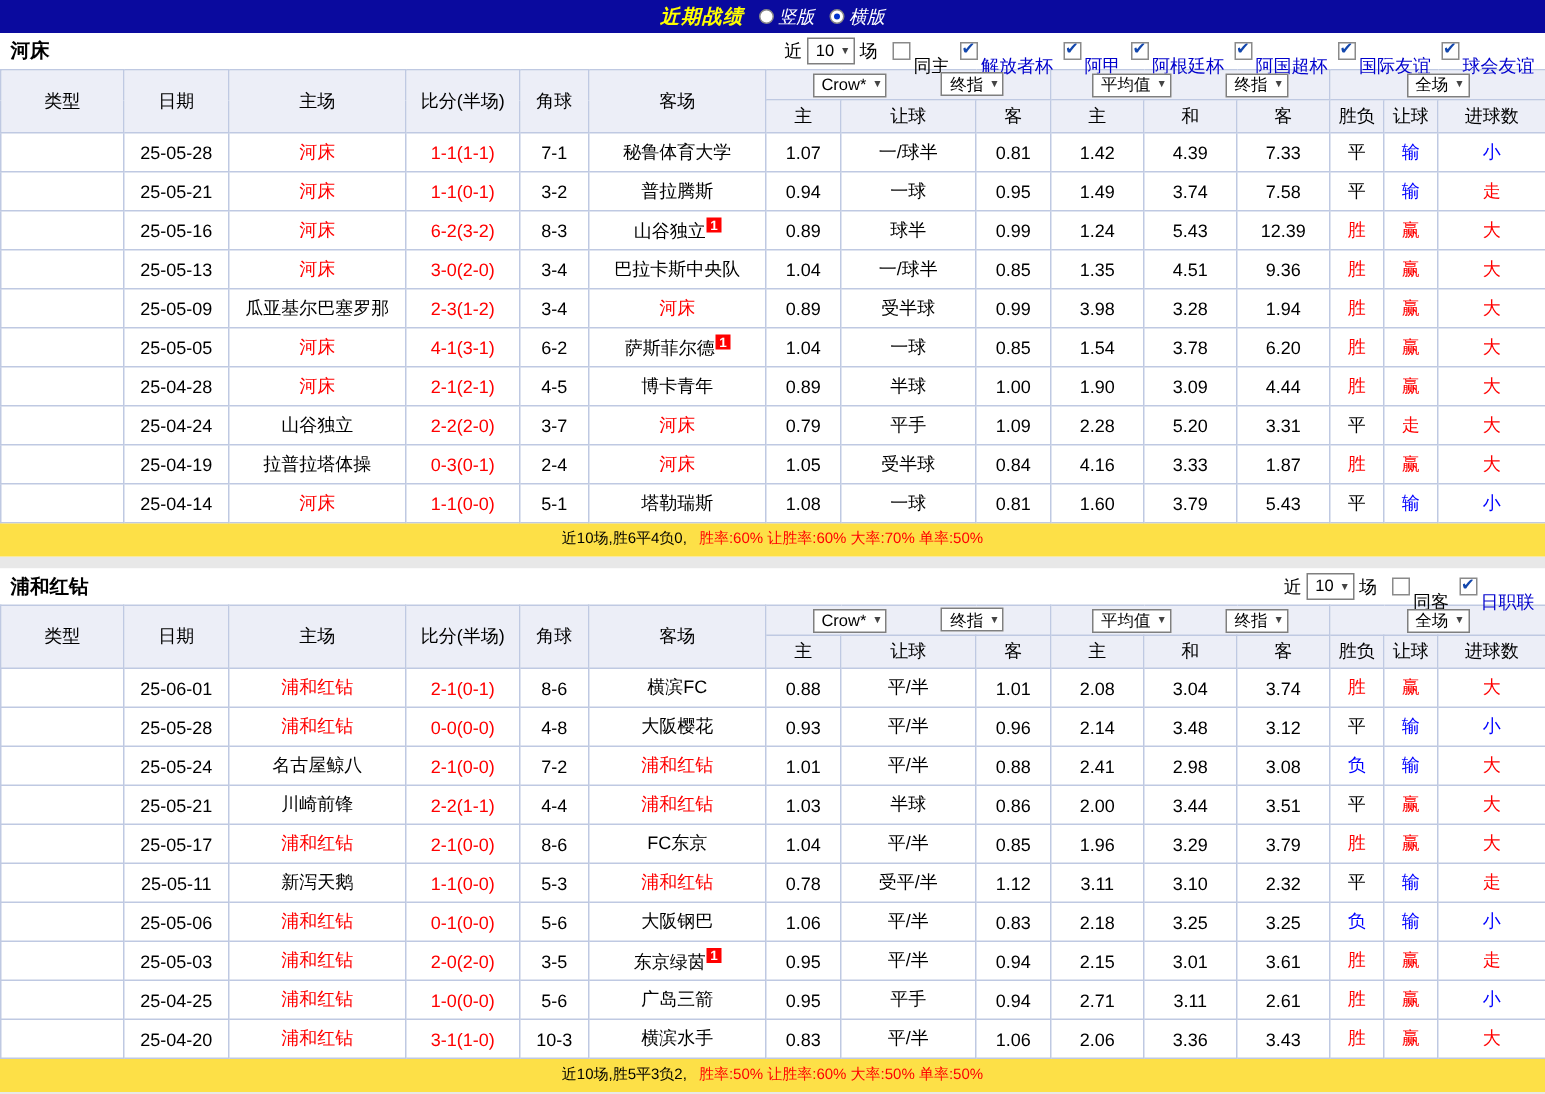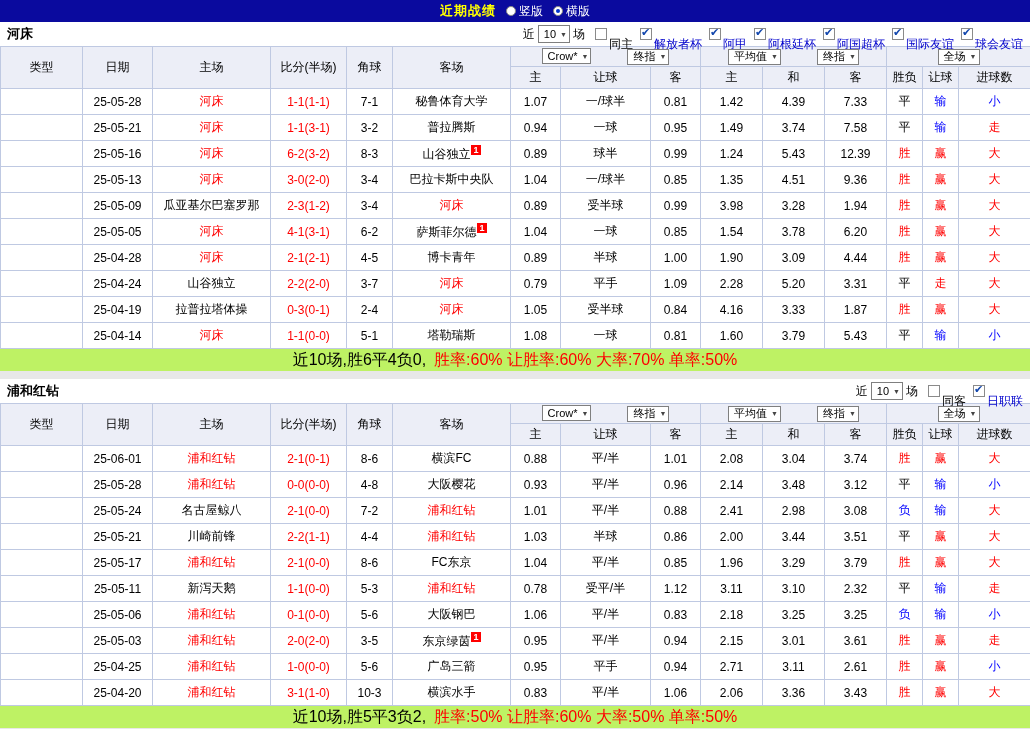--- a/index.html
+++ b/index.html
@@ -3,21 +3,21 @@
 <meta charset="utf-8">
 <style>
   * { margin:0; padding:0; box-sizing:border-box; }
   html,body { background:#e8e8e8; }
   body {
     width:1030px; height:729px; overflow:hidden;
     font-family:"Liberation Sans","DejaVu Sans",sans-serif;
     font-size:12px; color:#000;
   }
   
-  .topbar { height:22px; background:#0a0a9e; display:flex; align-items:center; justify-content:center; gap:10px; }
+  .topbar { height:22px; background:#0a0a9e; display:flex; align-items:center; justify-content:center; gap:10px;font-style:italic; }
   .title { color:#ffff00; font-weight:bold; font-size:13px; letter-spacing:1px; }
   .ropt { display:inline-flex; align-items:center; gap:3px; color:#ffffff; font-size:12px; cursor:pointer; }
   .radio { width:10px; height:10px; border-radius:50%; background:#ffffff; border:1px solid #888; display:inline-block; position:relative; }
   .radio.sel::after { content:""; position:absolute; left:2px; top:2px; width:4px; height:4px; border-radius:50%; background:#0033cc; }
   
   .section { background:#ffffff; margin-bottom:8px; }
   .secbar { height:24px; display:flex; align-items:center; padding:0 4px; background:#ffffff; }
   .team { font-weight:bold; font-size:13px; padding-left:3px; }
   .filter { margin-left:auto; display:flex; align-items:center; padding-right:3px; }
   .ft { margin:0 3px; }
@@ -37,21 +37,21 @@
   .grid tbody td { height:26px; font-size:12px; background:#ffffff; }
   td.lg { color:#ffffff; font-weight:bold; }
   .lg-lib  { background:#3aa03a; }
   .lg-ajia { background:#00cccc; }
   .lg-jl   { background:#00a03c; }
   td.sc { color:#ff0000; }
   td.tm { cursor:pointer; }
   td.tm.focus { color:#ff0000; }
   .c-r { color:#ff0000; } .c-b { color:#0000ff; } .c-k { color:#000000; }
   .card { background:#ff0000; color:#ffffff; font-size:9px; line-height:10px; padding:0 2px; margin-left:1px; font-weight:bold; vertical-align:super; }
-  .summary { height:22px; line-height:22px; text-align:center; font-size:16px; background:#bef264; }
+  .summary { height:22px; line-height:22px; text-align:center; font-size:10px; background:#fde047; }
   .s2 { color:#ff0000; margin-left:8px; }
 </style>
 </head>
 <body>
 
 <div class="topbar">
   <span class="title">近期战绩</span>
   <span class="ropt">
     <span class="radio"></span>
     <span>竖版</span>
@@ -143,21 +143,21 @@
             <td class="od">4.39</td>
             <td class="od">7.33</td>
             <td class="rs c-k">平</td>
             <td class="rs c-b">输</td>
             <td class="rs c-b">小</td>
           </tr>
           <tr>
             <td class="lg lg-ajia">阿甲</td>
             <td class="dt">25-05-21</td>
             <td class="tm focus">河床</td>
-            <td class="sc">1-1(3-1)</td>
+            <td class="sc">1-1(0-1)</td>
             <td class="cn">3-2</td>
             <td class="tm">普拉腾斯</td>
             <td class="od">0.94</td>
             <td class="od">一球</td>
             <td class="od">0.95</td>
             <td class="od">1.49</td>
             <td class="od">3.74</td>
             <td class="od">7.58</td>
             <td class="rs c-k">平</td>
             <td class="rs c-b">输</td>

